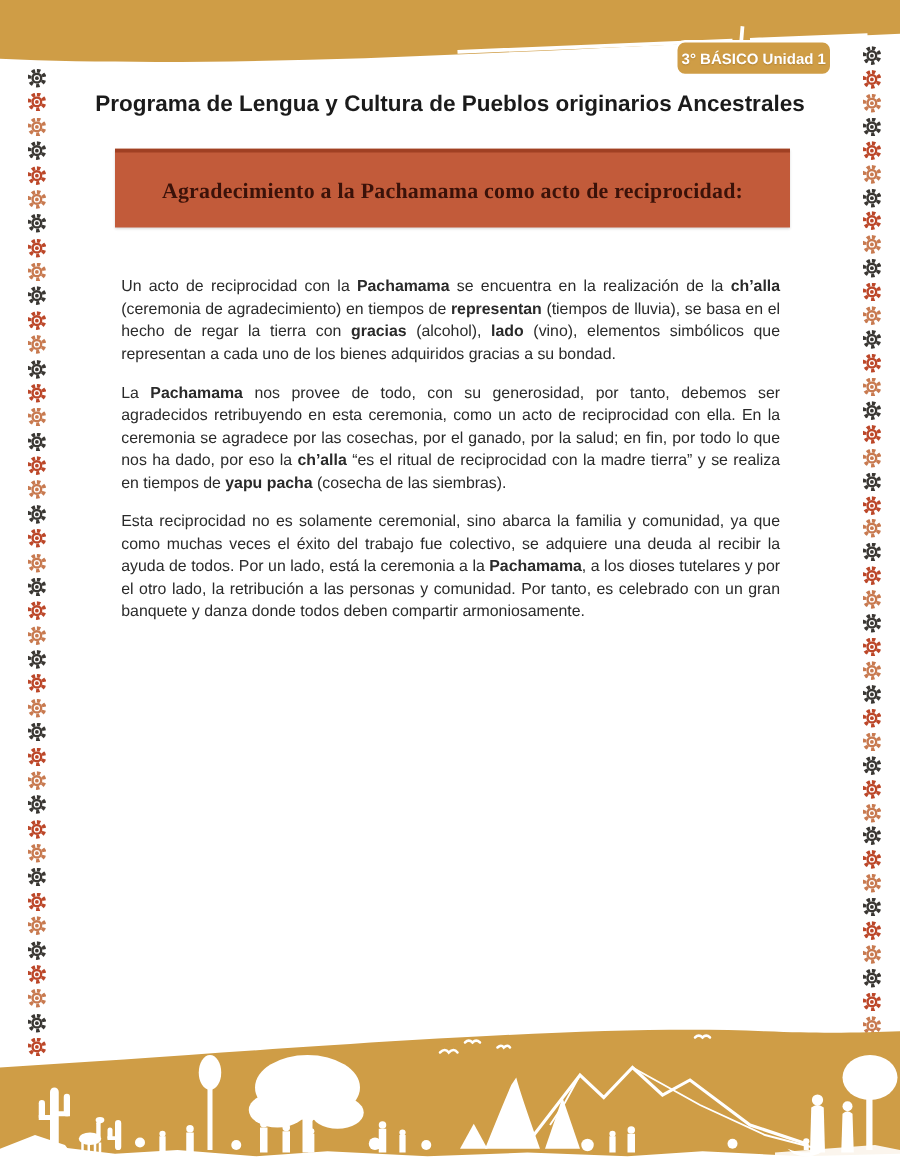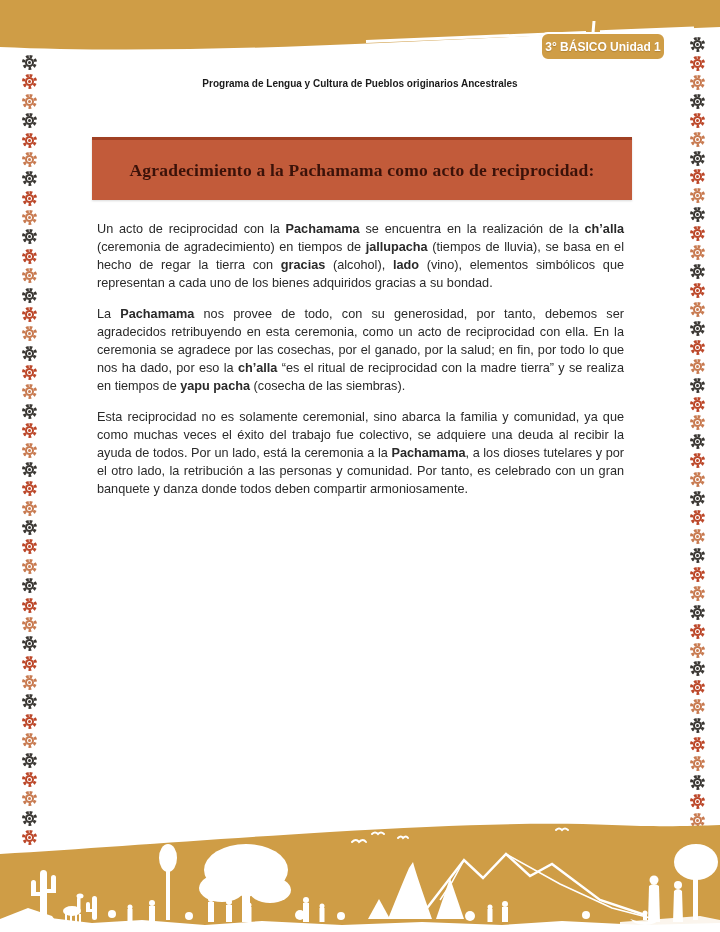--- a/index.html
+++ b/index.html
@@ -30,25 +30,25 @@
     position:relative;flex:0 0 auto;
   }
   .rosette::after{
     content:'';position:absolute;left:3px;top:3px;width:3px;height:3px;
     border-radius:50%;background:currentColor;
   }
   
   .doc-header{
     position:absolute;top:74px;left:60px;width:600px;
     text-align:center;color:#1b1b1b;font-weight:bold;
-    font-size:10px;line-height:19px;
+    font-size:18px;line-height:19px;
   }
   
   .title-banner{
-    position:absolute;left:92px;top:137px;width:540px;height:63px;
+    position:absolute;left:92px;top:119px;width:540px;height:63px;
     box-sizing:border-box;background:var(--banner-bg,#C25B3A);
     border-top:3px solid var(--banner-border,#A04023);
     display:flex;align-items:center;justify-content:center;
     box-shadow:0 1px 2px rgba(0,0,0,.15);
   }
   .title-banner .t{
     font-family:"Liberation Serif", serif;font-weight:bold;
     font-size:17.5px;color:var(--banner-text,#3B1209);
     letter-spacing:.2px;
   }
@@ -163,21 +163,21 @@
 
   <div class="doc-header">
     <div>Programa de Lengua y Cultura de Pueblos originarios Ancestrales</div>
   </div>
 
   <div class="title-banner">
     <span class="t">Agradecimiento a la Pachamama como acto de reciprocidad:</span>
   </div>
 
   <div class="body-text">
-    <p>Un acto de reciprocidad con la <b>Pachamama</b> se encuentra en la realización de la <b>ch’alla</b> (ceremonia de agradecimiento) en tiempos de <b>jallupacha</b> (tiempos de lluvia), se basa en el hecho de regar la tierra con <b>gracias</b> (alcohol), <b>lado</b> (vino), elementos simbólicos que representan a cada uno de los bienes adquiridos gracias a su bondad.</p>
+    <p>Un acto de reciprocidad con la <b>Pachamama</b> se encuentra en la realización de la <b>ch’alla</b> (ceremonia de agradecimiento) en tiempos de <b>representan</b> (tiempos de lluvia), se basa en el hecho de regar la tierra con <b>gracias</b> (alcohol), <b>lado</b> (vino), elementos simbólicos que representan a cada uno de los bienes adquiridos gracias a su bondad.</p>
     <p>La <b>Pachamama</b> nos provee de todo, con su generosidad, por tanto, debemos ser agradecidos retribuyendo en esta ceremonia, como un acto de reciprocidad con ella. En la ceremonia se agradece por las cosechas, por el ganado, por la salud; en fin, por todo lo que nos ha dado, por eso la <b>ch’alla</b> “es el ritual de reciprocidad con la madre tierra” y se realiza en tiempos de <b>yapu pacha</b> (cosecha de las siembras).</p>
     <p>Esta reciprocidad no es solamente ceremonial, sino abarca la familia y comunidad, ya que como muchas veces el éxito del trabajo fue colectivo, se adquiere una deuda al recibir la ayuda de todos. Por un lado, está la ceremonia a la <b>Pachamama</b>, a los dioses tutelares y por el otro lado, la retribución a las personas y comunidad. Por tanto, es celebrado con un gran banquete y danza donde todos deben compartir armoniosamente.</p>
   </div>
 
   <svg class="footer-scene" viewBox="0 0 720 120" preserveAspectRatio="none">
     <path fill="var(--gold,#CF9D46)" d="M0,42 C100,36 200,28 330,20 C450,13 540,10 612,13 C660,15 692,14 720,13 L720,120 L0,120 Z"></path>
     <g fill="#ffffff" stroke="none">
 
       <g fill="none" stroke="#ffffff">
         <path stroke-width="2.5" d="M424,100 L464,48 L483,66 L506,42 L530,64 L552,52 L600,88 L645,103"></path>

